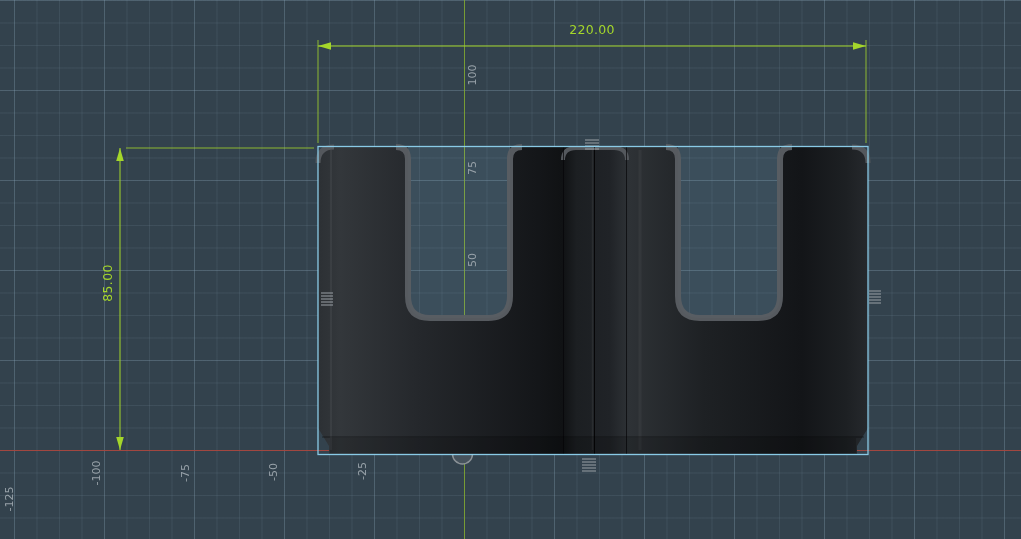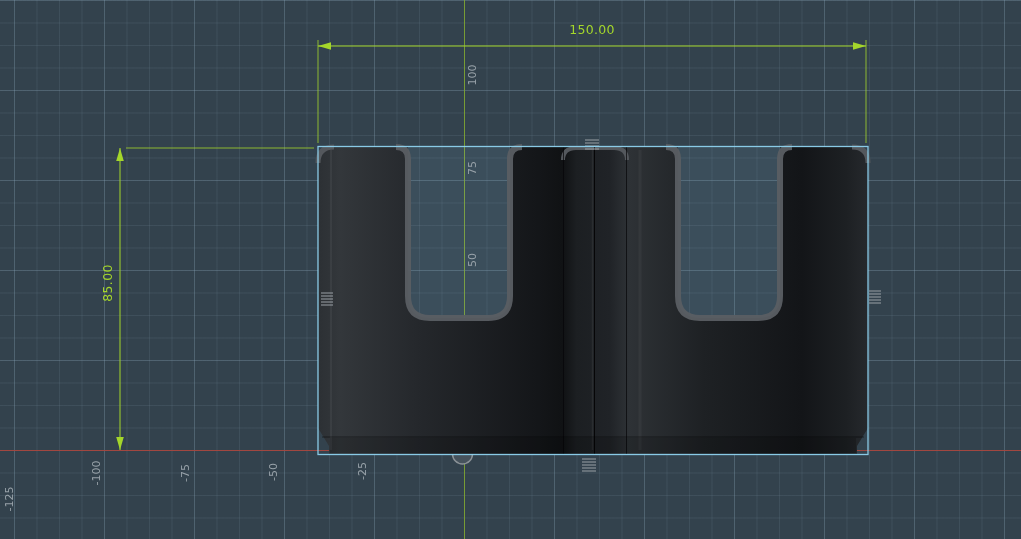--- a/index.html
+++ b/index.html
@@ -122,21 +122,21 @@
       <polygon points="866,46 853,42.2 853,49.8" stroke="none"></polygon>
     </g>
     <g stroke="#a4d62b" fill="#a4d62b">
       <line x1="126" y1="148" x2="314" y2="148" opacity="0.8" stroke-width="1"></line>
       <line x1="120" y1="148" x2="120" y2="450" stroke-width="1"></line>
       <polygon points="120,148 116.2,161 123.8,161" stroke="none"></polygon>
       <polygon points="120,450 116.2,437 123.8,437" stroke="none"></polygon>
     </g>
   </svg>
 
-  <span class="dim-label" style="left:318px;top:22px;width:548px;text-align:center;">150.00</span>
+  <span class="dim-label" style="left:318px;top:22px;width:548px;text-align:center;">220.00</span>
   <span class="dim-label vlabel" style="left:107px;top:283px;">85.00</span>
 
   <span class="tick vlabel" style="left:472px;top:75px;">100</span>
   <span class="tick vlabel" style="left:472px;top:168px;">75</span>
   <span class="tick vlabel" style="left:472px;top:260px;">50</span>
 
   <span class="tick vlabel" style="left:9px;top:499px;">-125</span>
   <span class="tick vlabel" style="left:96px;top:473px;">-100</span>
   <span class="tick vlabel" style="left:185px;top:473px;">-75</span>
   <span class="tick vlabel" style="left:273px;top:472px;">-50</span>

